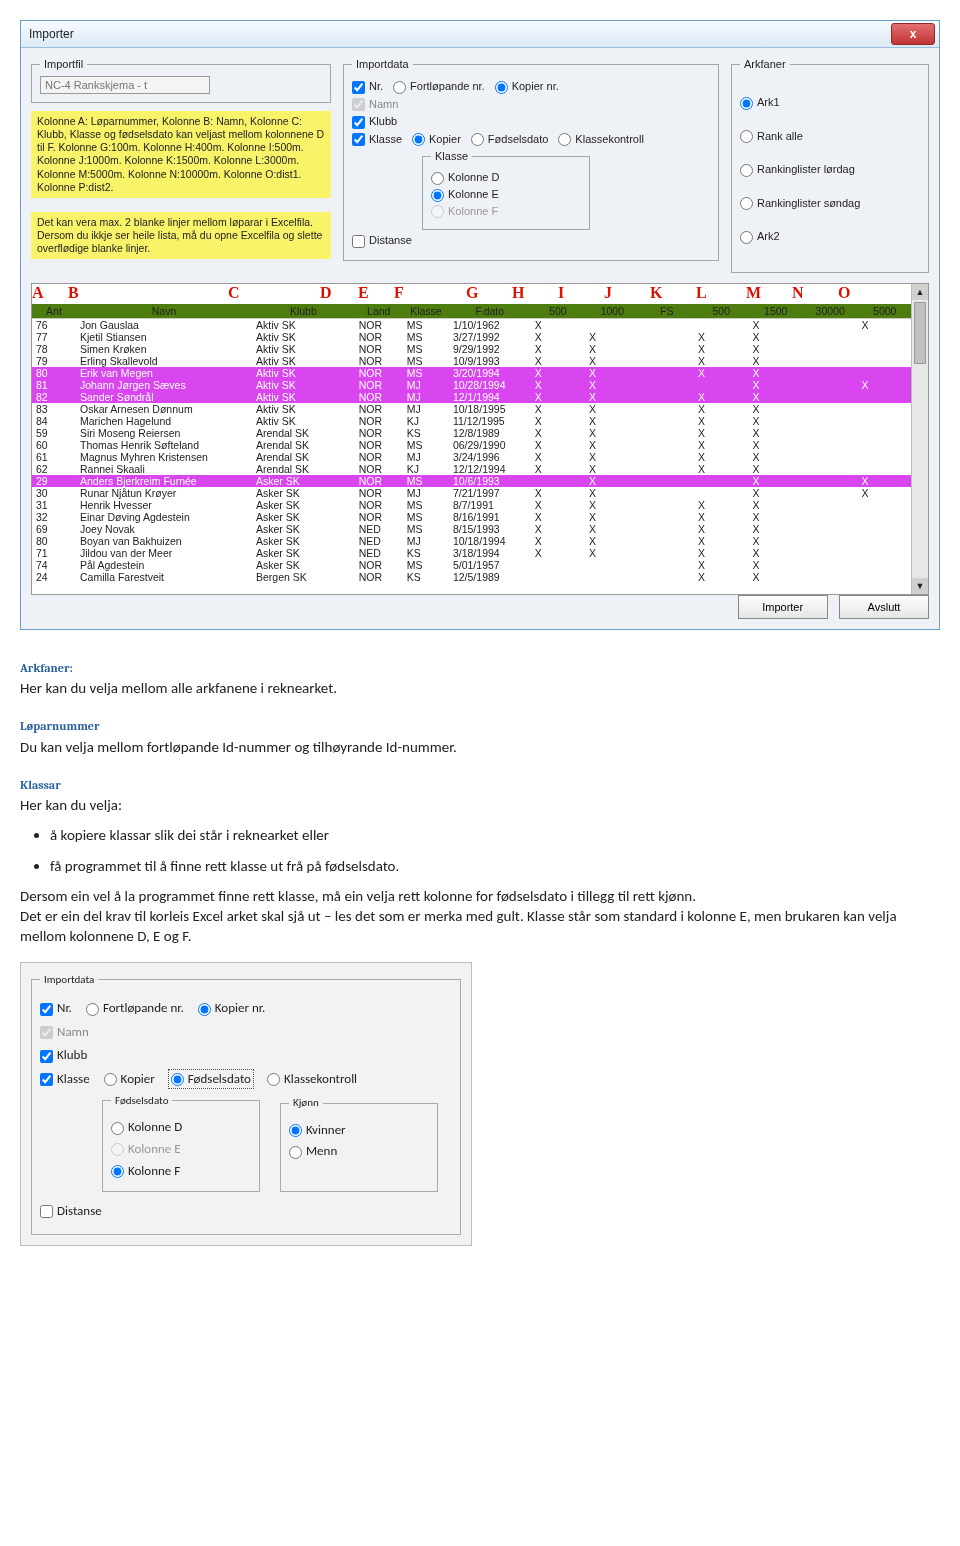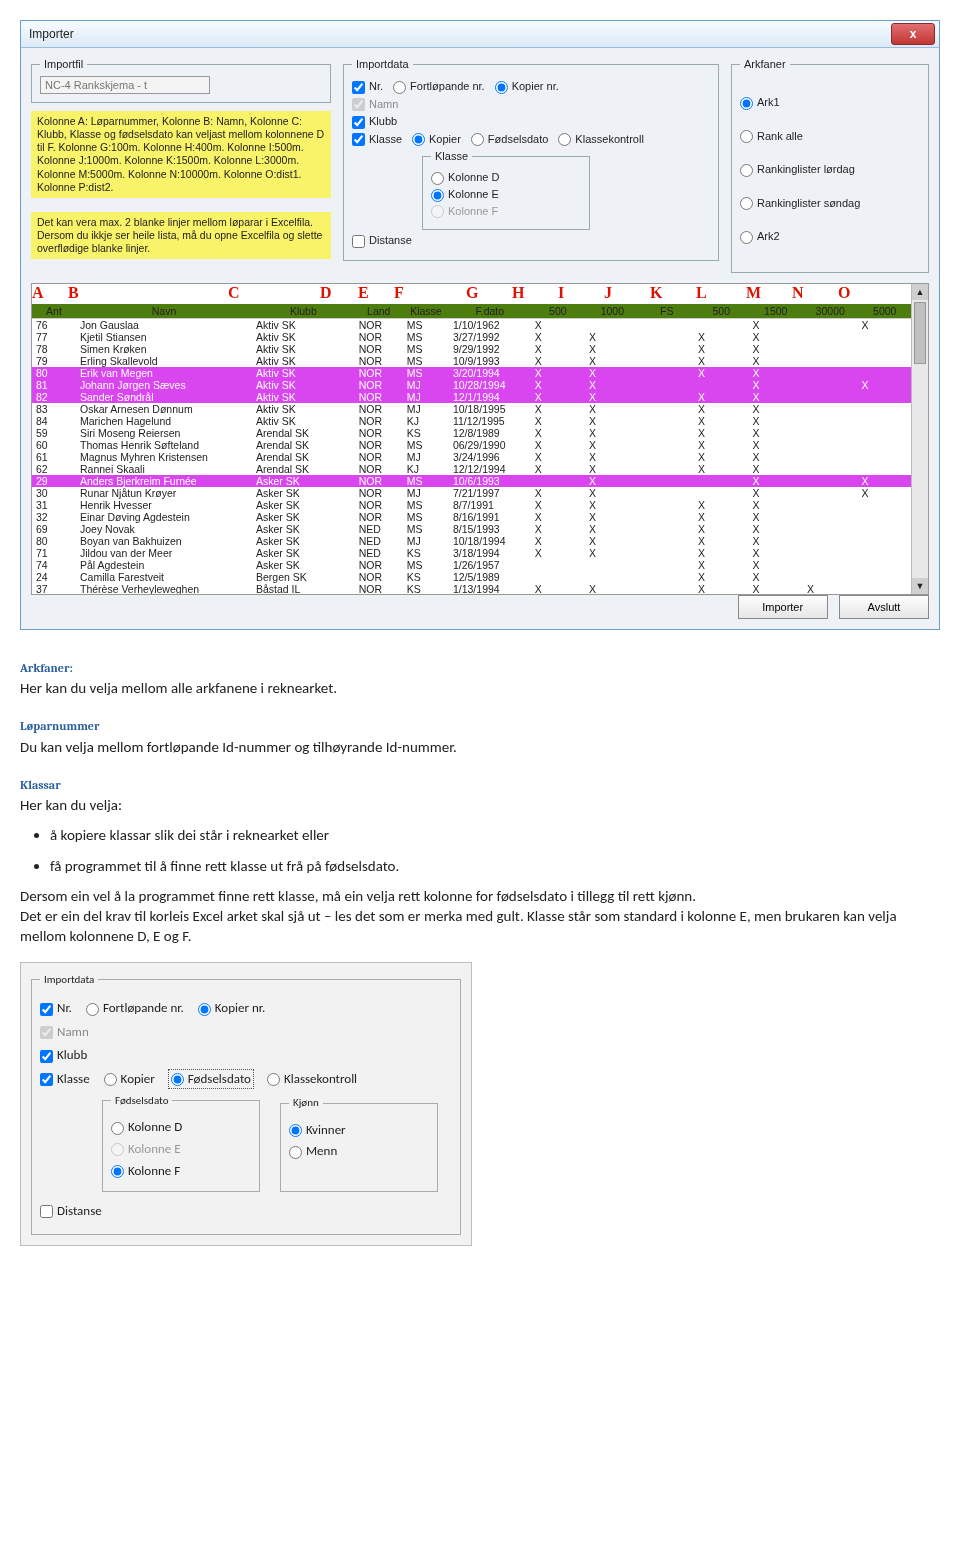--- a/index.html
+++ b/index.html
@@ -451,21 +451,21 @@
               <td>X</td>
               <td></td>
               <td></td>
             </tr>
             <tr>
               <td>74</td>
               <td>Pål Agdestein</td>
               <td>Asker SK</td>
               <td>NOR</td>
               <td>MS</td>
-              <td>1/26/1957</td>
+              <td>5/01/1957</td>
               <td></td>
               <td></td>
               <td></td>
               <td>X</td>
               <td>X</td>
               <td></td>
               <td></td>
             </tr>
             <tr>
               <td>24</td>
@@ -473,35 +473,20 @@
               <td>Bergen SK</td>
               <td>NOR</td>
               <td>KS</td>
               <td>12/5/1989</td>
               <td></td>
               <td></td>
               <td></td>
               <td>X</td>
               <td>X</td>
               <td></td>
-              <td></td>
-            </tr>
-            <tr>
-              <td>37</td>
-              <td>Thérèse Verheyleweghen</td>
-              <td>Båstad IL</td>
-              <td>NOR</td>
-              <td>KS</td>
-              <td>1/13/1994</td>
-              <td>X</td>
-              <td>X</td>
-              <td></td>
-              <td>X</td>
-              <td>X</td>
-              <td>X</td>
               <td></td>
             </tr>
           </tbody>
       </table>
       <div class="vscroll">
         <div class="up">▲</div>
         <div class="thumb"></div>
         <div class="down" style="position:absolute;bottom:0;left:0;right:0">▼</div>
       </div>
     </div>

